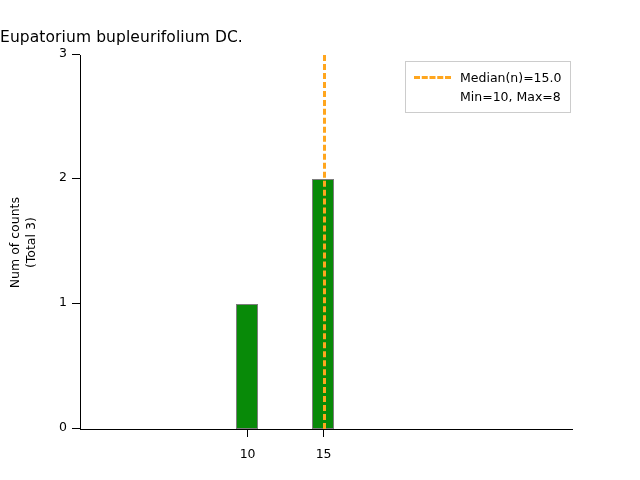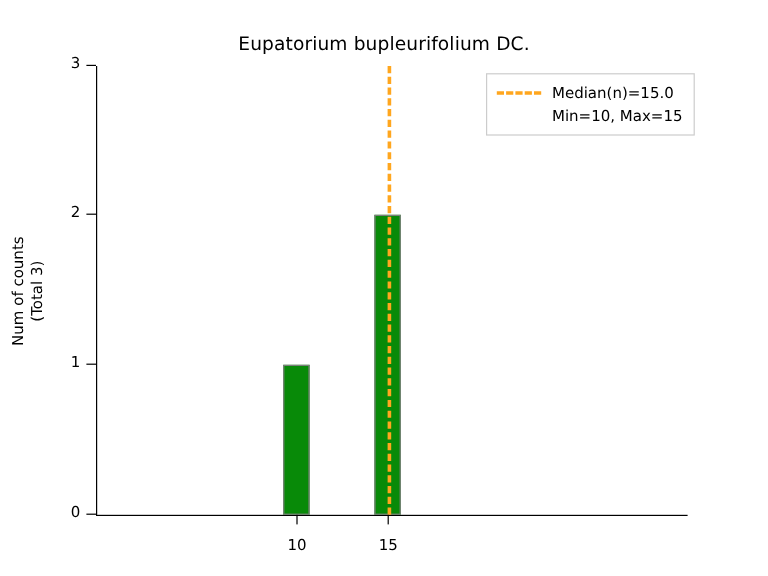--- a/index.html
+++ b/index.html
@@ -15,21 +15,20 @@
     font-family: "DejaVu Sans", sans-serif;
     overflow: hidden;
   }
 
   
   #chart-title {
     position: absolute;
     left: 0;
     top: 28px;
     width: 640px;
-    text-align: center;
     font-size: 15.5px;
     color: #000000;
     letter-spacing: 0.1px;
   }
 
   
   #plot-area {
     position: absolute;
     left: 80px;
     top: 55px;
@@ -201,20 +200,20 @@
       <span class="xtick-label">15</span>
     </div>
 
     <div id="legend" style="left:324px; top:6px;">
       <div class="legend-row">
         <span class="legend-handle"></span>
         <span class="legend-text">Median(n)=15.0</span>
       </div>
       <div class="legend-row">
         <span class="legend-handle blank"></span>
-        <span class="legend-text">Min=10, Max=15</span>
+        <span class="legend-text">Min=10, Max=8</span>
       </div>
     </div>
 
   </div>
 
 
 </div>
 
 </body></html>

